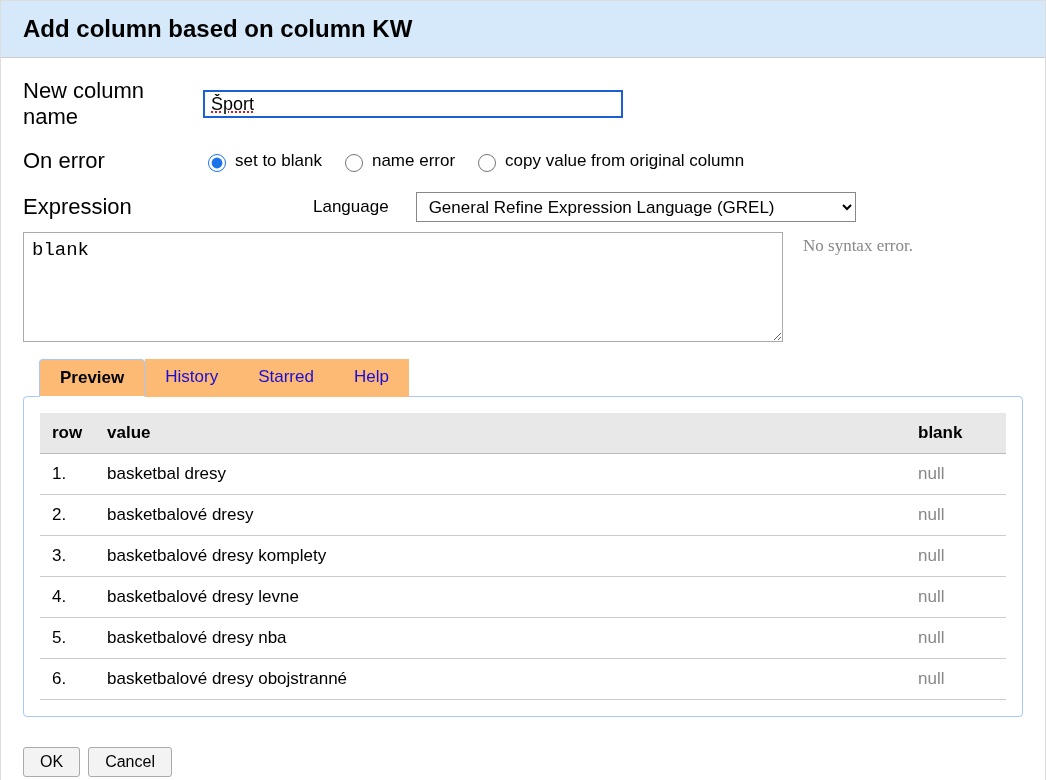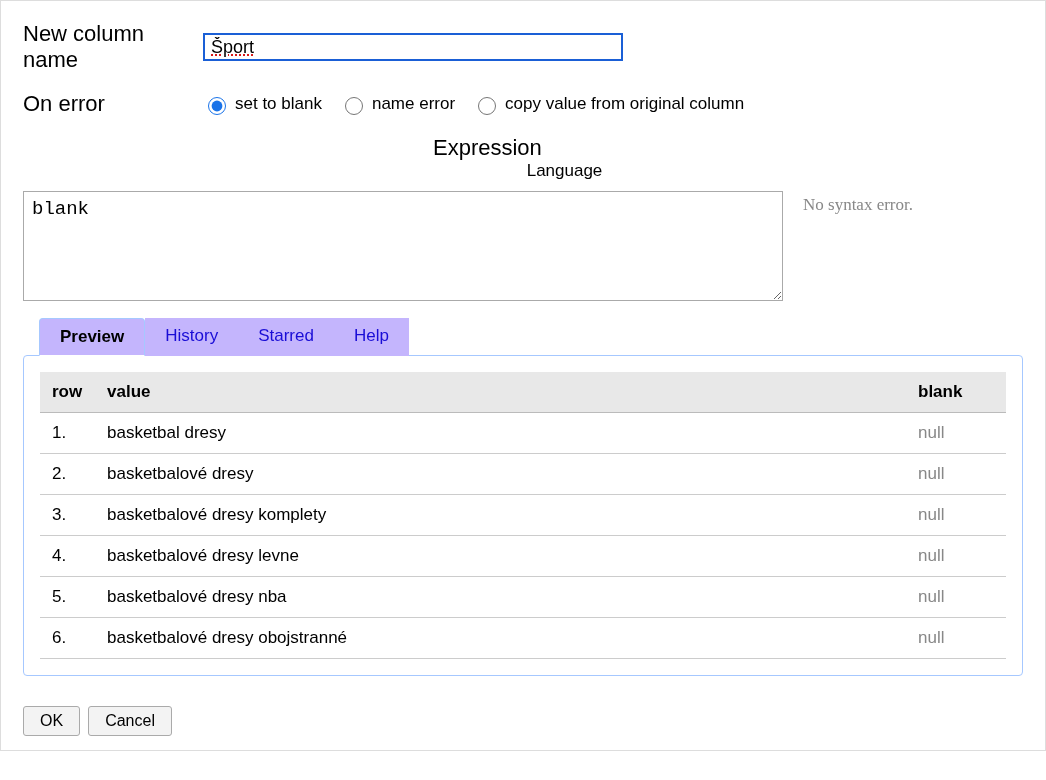--- a/index.html
+++ b/index.html
@@ -64,21 +64,20 @@
   input[type="radio"] {
     width: 18px;
     height: 18px;
     accent-color: #1a73e8;
     cursor: pointer;
   }
   .expr-row {
     display: flex;
     align-items: center;
     margin-bottom: 10px;
-    flex-direction: column;
   }
   .lang-label {
     font-size: 17px;
     margin-right: 27px;
     margin-left: 110px;
   }
   .lang-select {
     flex: 0 0 auto;
     height: 30px;
     font-size: 17px;
@@ -115,21 +114,21 @@
     gap: 0;
     margin-left: 16px;
     position: relative;
     top: 1px;
   }
   .tab {
     padding: 8px 20px;
     font-size: 17px;
     color: #1a0dd6;
     cursor: pointer;
-    background: #c4b5fd;
+    background: #fdba74;
   }
   .tab.active {
     font-weight: bold;
     color: #000;
     border: 1px solid #a6c8ff;
     border-bottom: 1px solid #fff;
     border-radius: 4px 4px 0 0;
   }
   .preview-panel {
     border: 1px solid #a6c8ff;
@@ -169,20 +168,23 @@
     border: 1px solid #aaa;
     border-radius: 3px;
     cursor: pointer;
   }
 </style>
 </head>
 <body>
 
 <div class="dialog">
 
+  <div class="dialog-header">
+    <h1>Add column based on column KW</h1>
+  </div>
 
   <div class="dialog-body">
 
     <div class="form-row">
       <div class="form-label">New column name</div>
       <input type="text" class="col-name-input" value="Šport" style="">
     </div>
 
     <div class="form-row">
       <div class="form-label">On error</div>
@@ -198,20 +200,23 @@
         <label class="radio-item">
           <input type="radio" name="onerr" style="">
           <span>copy value from original column</span>
         </label>
       </div>
     </div>
 
     <div class="expr-row">
       <div class="form-label">Expression</div>
       <span class="lang-label">Language</span>
+      <select class="lang-select">
+        <option>General Refine Expression Language (GREL)</option>
+      </select>
     </div>
 
     <div class="expr-area-wrap">
       <textarea class="expr-textarea" style="">blank</textarea>
       <div class="syntax-msg">No syntax error.</div>
     </div>
 
     <div class="tabs">
       <div class="tab active">Preview</div>
       <div class="tab">History</div>

